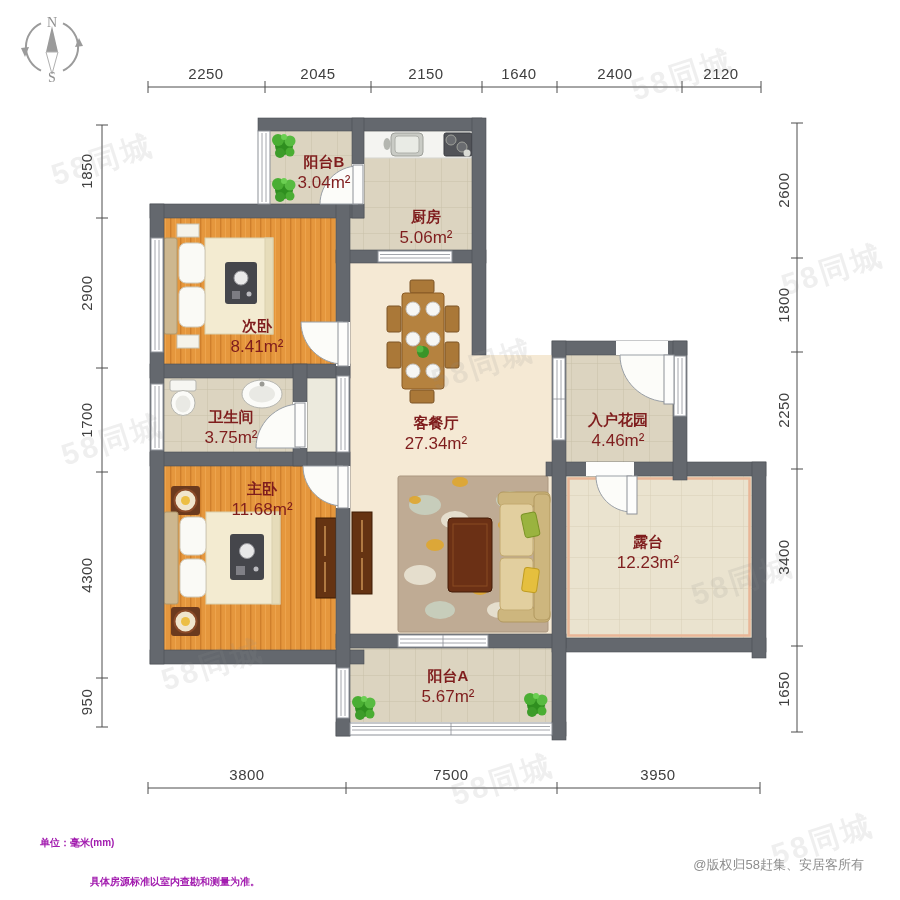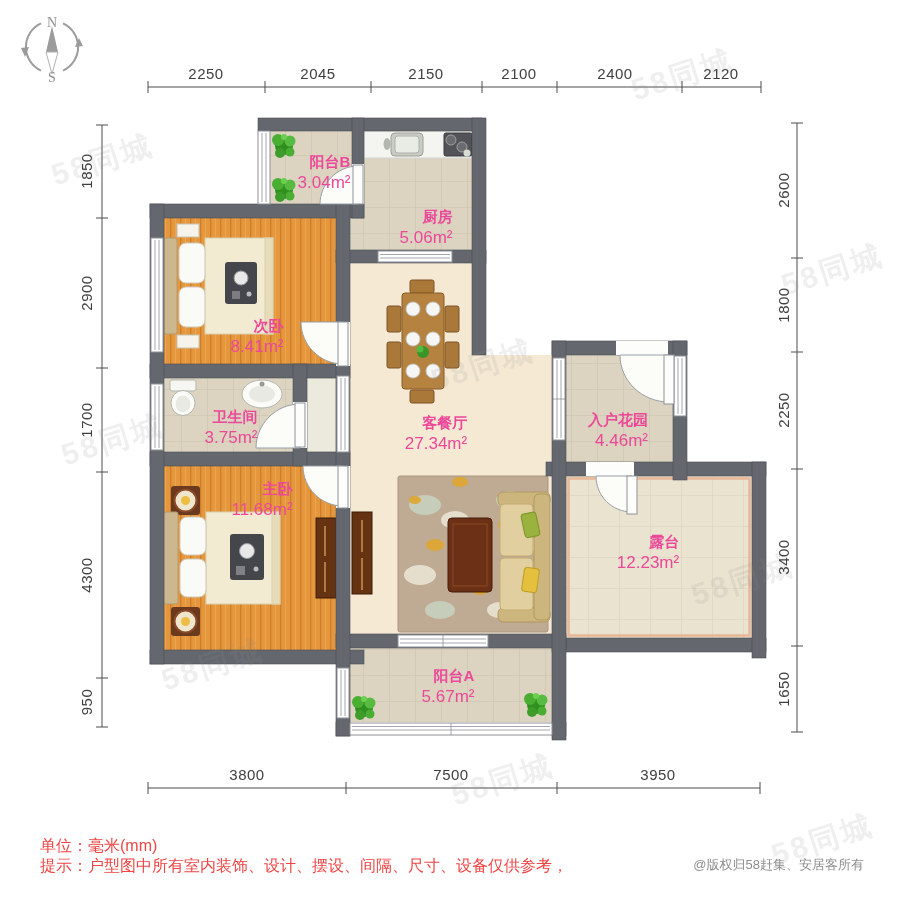--- a/index.html
+++ b/index.html
@@ -5,25 +5,25 @@
   html,body{margin:0;padding:0;background:#fff;}
   .canvas{position:relative;width:900px;height:900px;background:#ffffff;overflow:hidden;
           font-family:"Liberation Sans","DejaVu Sans",sans-serif;}
   .plan-svg{position:absolute;left:0;top:0;z-index:0;}
   .compass-svg{position:absolute;left:15px;top:10px;z-index:2;}
   .watermark{position:absolute;color:rgba(145,145,145,0.14);font-size:30px;font-weight:bold;
              transform:rotate(-18deg);z-index:1;pointer-events:none;letter-spacing:3px;white-space:nowrap;}
   .dim-label{position:absolute;font-size:15px;color:#3f3f3f;transform:translate(-50%,-50%);
              z-index:2;white-space:nowrap;letter-spacing:.5px;}
   .dim-label.vert{transform:translate(-50%,-50%) rotate(-90deg);}
-  .room-label{position:absolute;transform:translate(-50%,-50%);text-align:right;z-index:2;
-              white-space:nowrap;color:#ec4899;line-height:1.25;}
+  .room-label{position:absolute;transform:translate(-50%,-50%);text-align:center;z-index:2;
+              white-space:nowrap;color:#7f1d1d;line-height:1.25;}
   .room-name{font-size:15px;font-weight:bold;}
   .room-area{font-size:17px;}
-  .footer-line{position:absolute;font-size:16px;color:#ef4444;z-index:2;white-space:nowrap;}
+  .footer-line{position:absolute;font-size:10px;color:#a21caf;z-index:2;white-space:nowrap;font-weight:bold;}
   .copyright{position:absolute;font-size:13px;color:#8d8d8d;z-index:2;white-space:nowrap;margin-left:28px;}
 </style>
 </head>
 <body>
 
 <div class="canvas">
 
   <svg class="plan-svg" width="900" height="900" viewBox="0 0 900 900">
     <defs>
       <pattern id="wood" width="10" height="10" patternUnits="userSpaceOnUse">
@@ -301,21 +301,21 @@
   <span class="watermark" style="left:60px;top:420px">58同城</span>
   <span class="watermark" style="left:430px;top:345px">58同城</span>
   <span class="watermark" style="left:690px;top:560px">58同城</span>
   <span class="watermark" style="left:160px;top:645px">58同城</span>
   <span class="watermark" style="left:450px;top:760px">58同城</span>
   <span class="watermark" style="left:770px;top:820px">58同城</span>
 
   <div class="dim-label" style="left:206px;top:73px">2250</div>
   <div class="dim-label" style="left:318px;top:73px">2045</div>
   <div class="dim-label" style="left:426px;top:73px">2150</div>
-  <div class="dim-label" style="left:519px;top:73px">2100</div>
+  <div class="dim-label" style="left:519px;top:73px">1640</div>
   <div class="dim-label" style="left:615px;top:73px">2400</div>
   <div class="dim-label" style="left:721px;top:73px">2120</div>
 
   <div class="dim-label vert" style="left:86px;top:171px">1850</div>
   <div class="dim-label vert" style="left:86px;top:293px">2900</div>
   <div class="dim-label vert" style="left:86px;top:420px">1700</div>
   <div class="dim-label vert" style="left:86px;top:575px">4300</div>
   <div class="dim-label vert" style="left:86px;top:702px">950</div>
 
   <div class="dim-label vert" style="left:783px;top:190px">2600</div>
@@ -359,16 +359,16 @@
   <div class="room-label" style="left:648px;top:553px">
     <div class="room-name">露台</div>
     <div class="room-area">12.23m²</div>
   </div>
   <div class="room-label" style="left:448px;top:687px">
     <div class="room-name">阳台A</div>
     <div class="room-area">5.67m²</div>
   </div>
 
   <div class="footer-line" style="left:40px;top:836px">单位：毫米(mm)</div>
-  <div class="footer-line" style="left:40px;top:856px">提示：户型图中所有室内装饰、设计、摆设、间隔、尺寸、设备仅供参考，</div>
+  <div class="footer-line" style="left:90px;top:875px">具体房源标准以室内查勘和测量为准。</div>
   <div class="copyright" style="right:36px;top:856px">@版权归58赶集、安居客所有</div>
 
 </div>
 
 </body></html>

